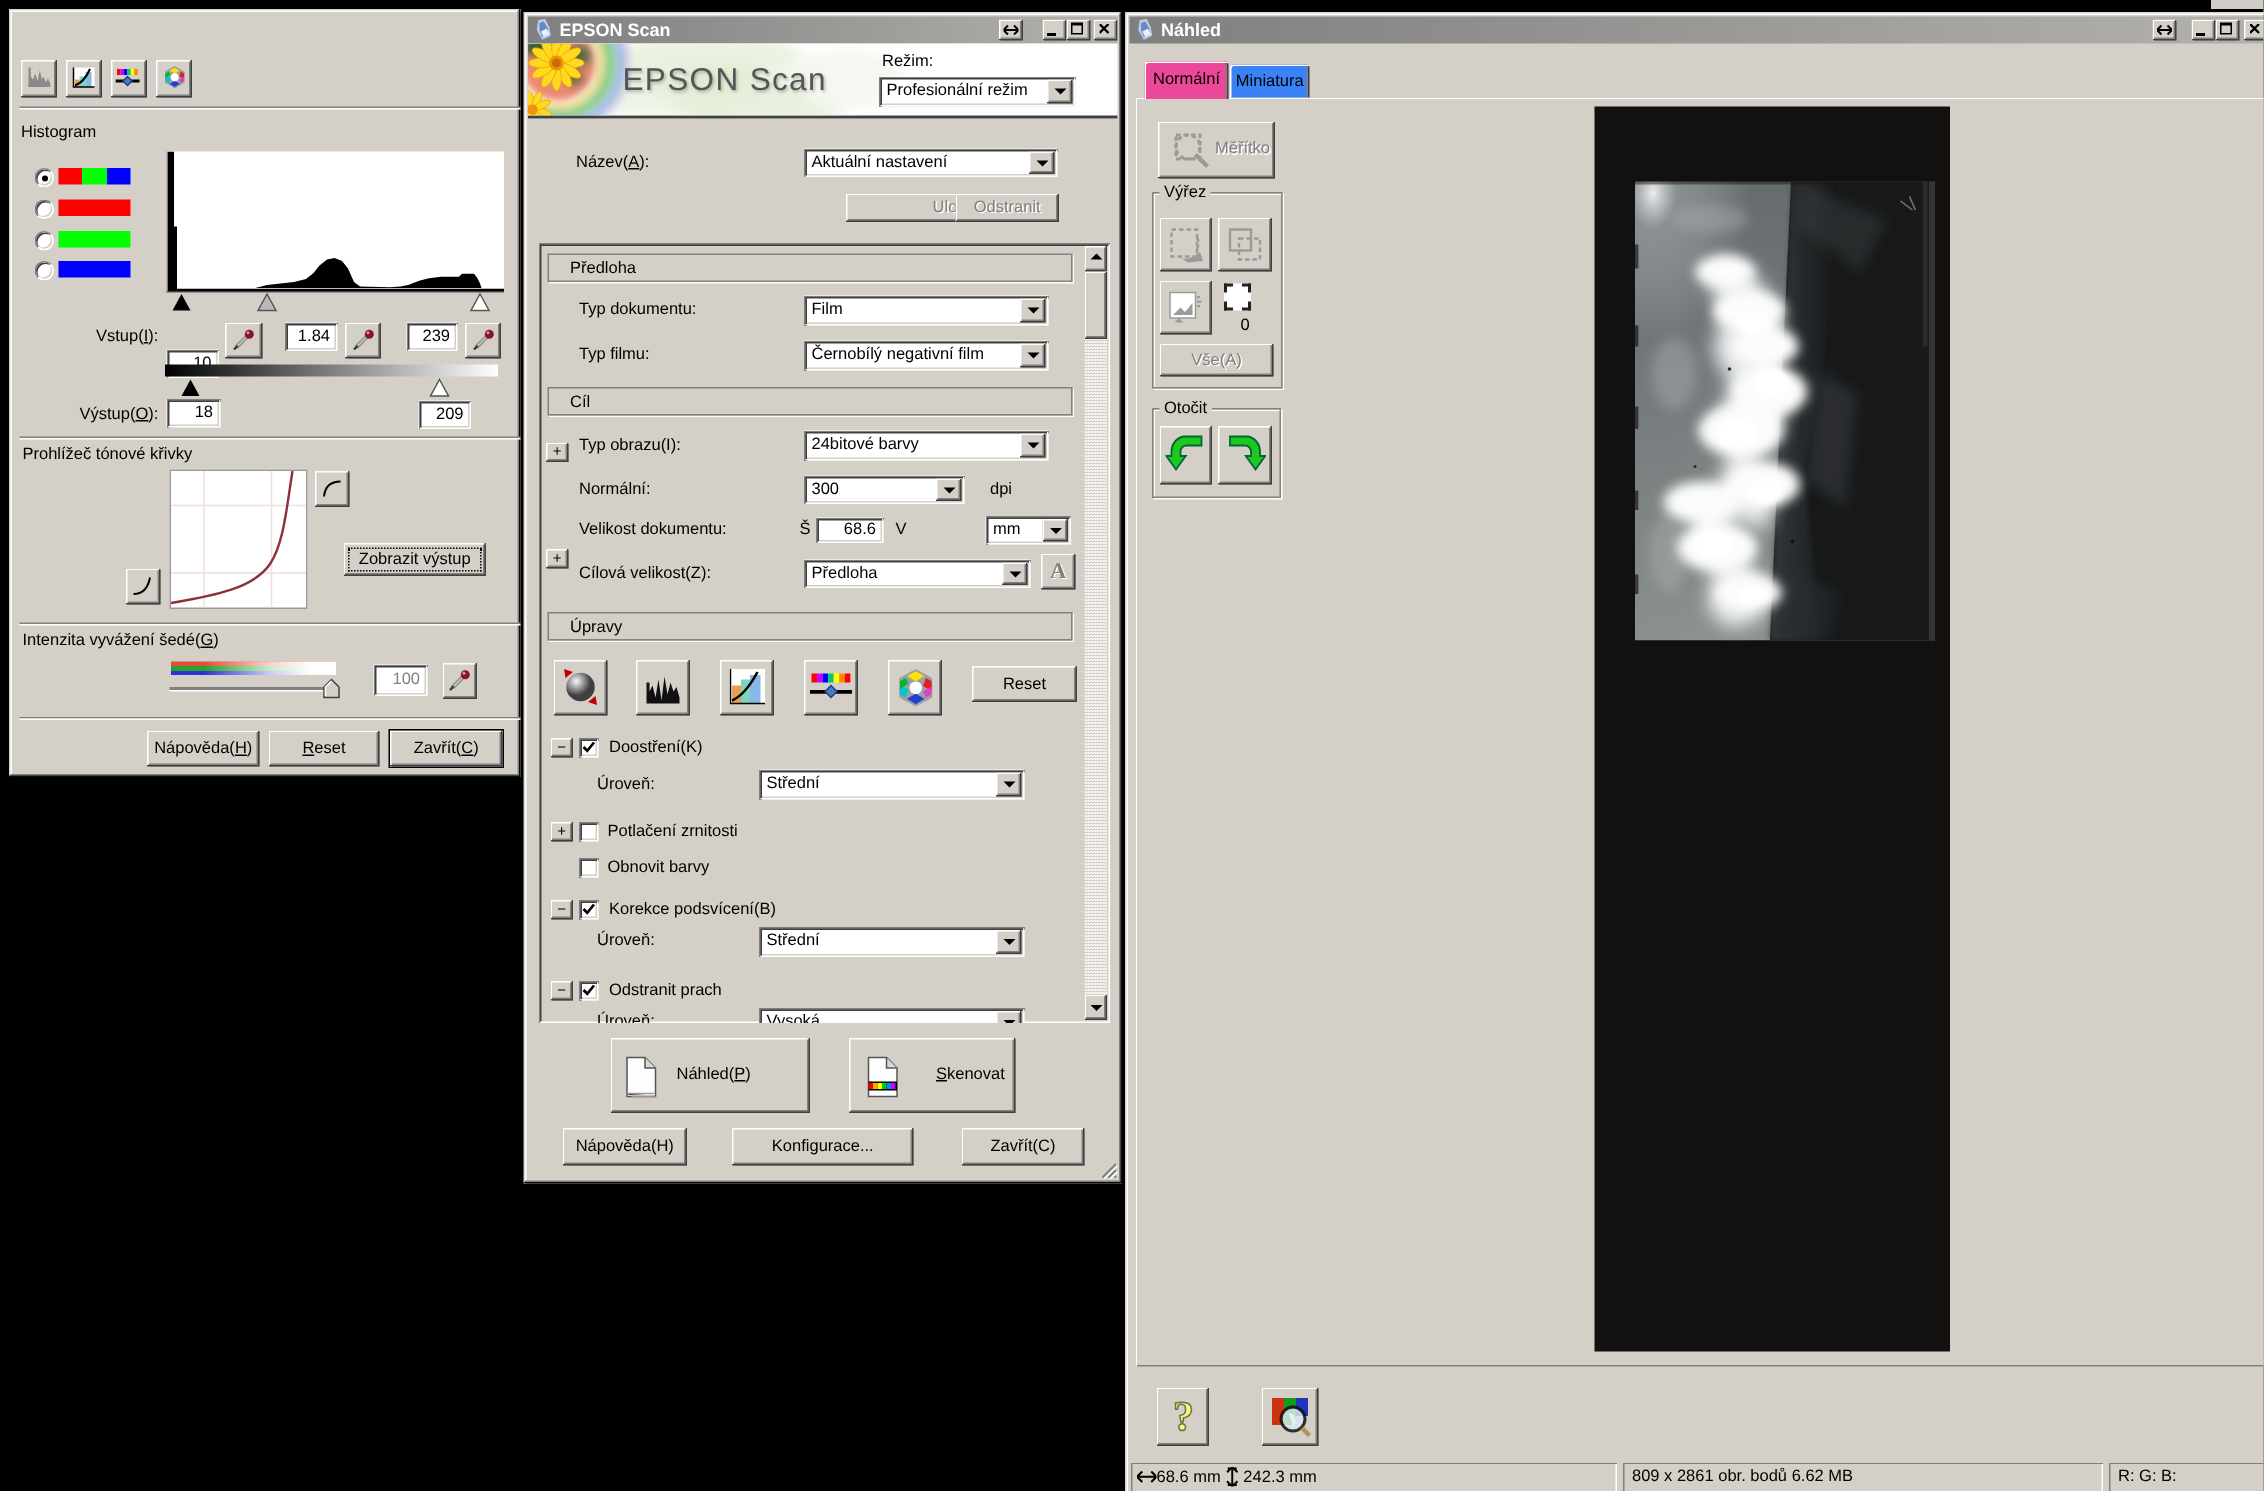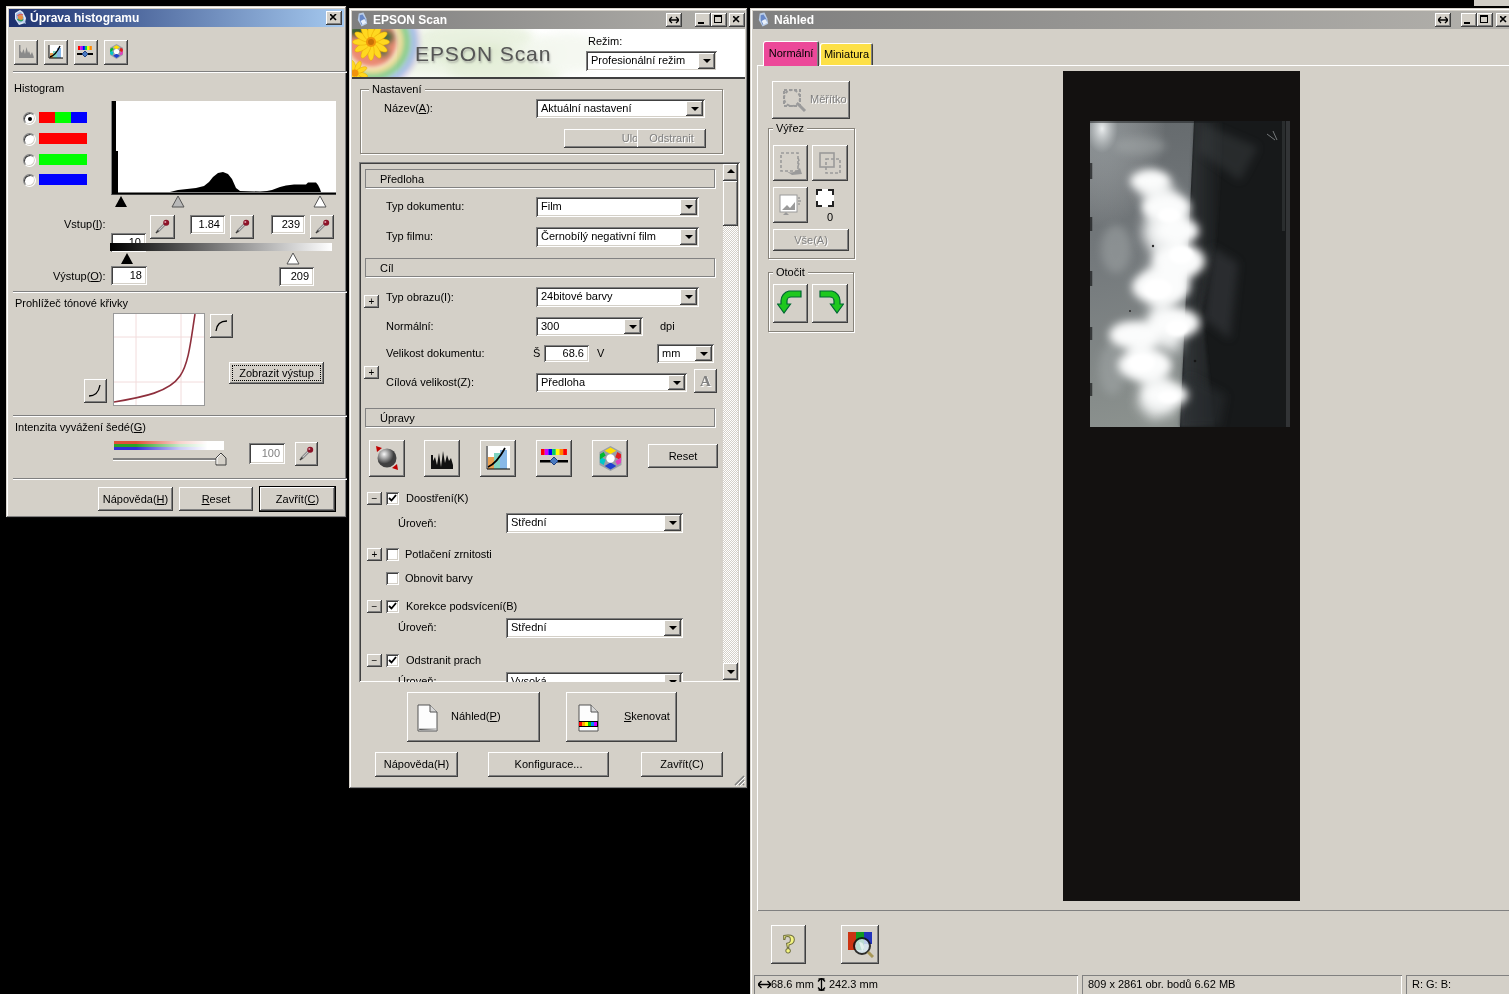--- a/index.html
+++ b/index.html
@@ -28,34 +28,20 @@
 .radio{position:absolute;width:11px;height:11px;border-radius:50%;background:#fff;border:1px solid;border-color:#808080 #fff #fff #808080;box-shadow:inset 1px 1px #404040,inset -1px -1px #d4d0c8;}
 .rdot{position:absolute;left:4px;top:4px;width:4px;height:4px;border-radius:50%;background:#000;}
 .inp{position:absolute;background:#fff;box-shadow:inset 1px 1px #808080,inset -1px -1px #fff,inset 2px 2px #404040,inset -2px -2px #d4d0c8;text-align:right;}
 .inp span{position:absolute;right:5px;top:3px;}
 u{text-decoration:underline;}
 </style></head>
 <body>
 
 <div class="abs" style="left:1474px;top:0;width:35px;height:6px;background:#d0cdc6;"></div>
 <div class="win" style="left:6px;top:6px;width:341px;height:512px;">
- <div class="tb active">
-  <svg class="abs" style="left:4px;top:1px;" width="16" height="16" viewBox="0 0 16 16">
-        <path d="M2 3 L7 0 L10 2 L13 8 L12 13 L6 15 L2 9 Z" fill="#dce8f8"></path>
-        <path d="M3 4 L7 1.5 L9 3 L11 8 L10 12 L6 13 L3 8 Z" fill="#9cb8e0"></path>
-        <circle cx="7.5" cy="7.5" r="2.6" fill="#e89040"></circle>
-        <path d="M4.5 9 a4 4 0 0 0 6 0.5" stroke="#2ca05a" stroke-width="1.5" fill="none"></path>
-        <path d="M4.5 6 a4 4 0 0 1 5.5 -1" stroke="#d85858" stroke-width="1.3" fill="none"></path>
-        <path d="M9 12 L13 14 L11 9 Z" fill="#b8ccec"></path>
-      </svg>
-  <span class="tbt">Úprava histogramu</span>
-  <div class="tbtn" style="right:2px;"><svg width="8" height="7" viewBox="0 0 8 7" style="margin-top:3px;">
-          <path d="M0 0 L3 3 L0 6 M3 3 L6 0 M3 3 L6 6" stroke="#000" stroke-width="1.6" fill="none"></path>
-        </svg></div>
- </div>
 
  <div class="btn" style="left:8px;top:34px;width:24px;height:25px;"><svg width="17" height="17" style="margin-top:3px;">
         <path d="M1 15 L1 2 L2.5 2 L2.5 8 L4 10 L5.5 6 L7 11 L8.5 4 L10 10 L11 8 L12.5 12 L14 9 L15.5 13 L15.5 15 Z" fill="#8a8a8a"></path>
         <rect x="1" y="13.5" width="14.5" height="1.5" fill="#8a8a8a"></rect>
       </svg></div>
  <div class="btn" style="left:38px;top:34px;width:24px;height:25px;"><svg width="16" height="16" style="margin-top:4px;">
         <rect x="1" y="1" width="14" height="13" fill="#fff"></rect>
         <path d="M2 14 L2 9 L5 9 L5 14Z" fill="#e8a050"></path>
         <path d="M5 14 L5 7 L9 7 L9 14Z" fill="#7fd4c0"></path>
         <path d="M9 14 L9 4 L13 4 L13 14Z" fill="#88b8e8"></path>
@@ -283,23 +269,20 @@
   <span class="abs" style="left:63px;top:13px;font-size:21px;color:#555555;letter-spacing:0.9px;text-shadow:1px 1.5px 2px rgba(120,120,120,0.5);">EPSON Scan</span>
   <span class="abs" style="left:236px;top:6px;">Režim:</span>
  </div>
  <div class="combo" style="left:237px;top:43px;width:131px;height:20px;">
       <span class="tx">Profesionální režim</span>
       <div class="cbtn">
         <div class="arr"></div>
       </div>
     </div>
 
- <div class="gb" style="left:11px;top:81px;width:361px;height:63px;">
-      <span class="gbl">Nastavení</span>
-    </div>
  <div class="lbl" style="left:35px;top:94px;">Název(<u>A</u>):</div>
  <div class="combo" style="left:187px;top:91px;width:169px;height:19px;">
       <span class="tx">Aktuální nastavení</span>
       <div class="cbtn">
         <div class="arr"></div>
       </div>
     </div>
  <div class="btn" style="left:215px;top:121px;width:69px;height:19px;line-height:19px;padding-left:37px;"><span class="dis">Uložit</span></div>
  <div class="btn" style="left:288px;top:121px;width:69px;height:19px;line-height:19px;"><span class="dis">Odstranit</span></div>
 
@@ -511,21 +494,21 @@
       </div>
   <div class="tbtn" style="left:724px;">
         <div class="abs" style="left:3px;top:2px;width:8px;height:8px;border:1px solid #000;border-top-width:2px;box-sizing:border-box;"></div>
       </div>
   <div class="tbtn" style="left:743px;"><svg width="8" height="7" viewBox="0 0 8 7" style="margin-top:3px;">
           <path d="M0 0 L3 3 L0 6 M3 3 L6 0 M3 3 L6 6" stroke="#000" stroke-width="1.6" fill="none"></path>
         </svg></div>
  </div>
 
  <div class="abs" style="left:13px;top:33px;width:56px;height:25px;background:#ec4899;box-shadow:inset 1px 1px #fff,inset -1px 0 #404040,inset -2px 0 #808080;border-radius:2px 2px 0 0;text-align:center;line-height:24px;z-index:3;">Normální</div>
- <div class="abs" style="left:70px;top:35px;width:53px;height:23px;background:#fde047;box-shadow:inset 1px 1px #fff,inset -1px 0 #404040,inset -2px 0 #808080;border-radius:2px 2px 0 0;text-align:center;line-height:22px;z-index:1;">Miniatura</div>
+ <div class="abs" style="left:70px;top:35px;width:53px;height:23px;background:#3b82f6;box-shadow:inset 1px 1px #fff,inset -1px 0 #404040,inset -2px 0 #808080;border-radius:2px 2px 0 0;text-align:center;line-height:22px;z-index:1;">Miniatura</div>
 
  <div class="abs" style="left:7px;top:57px;width:758px;height:846px;background:#d4d0c8;box-shadow:inset 0 1px #fff,inset 1px 0 #fff,inset 0 -1px #808080;z-index:2;">
 
   <div class="abs" style="left:306px;top:6px;width:237px;height:830px;background:#131110;">
    <svg class="abs" style="left:27px;top:50px;" width="200" height="306" viewBox="0 0 200 306">
     <defs>
      <linearGradient id="sky" x1="0" y1="0" x2="0.15" y2="1">
               <stop offset="0" stop-color="#64696c"></stop>
               <stop offset="0.45" stop-color="#74797c"></stop>
               <stop offset="1" stop-color="#8b918e"></stop>

